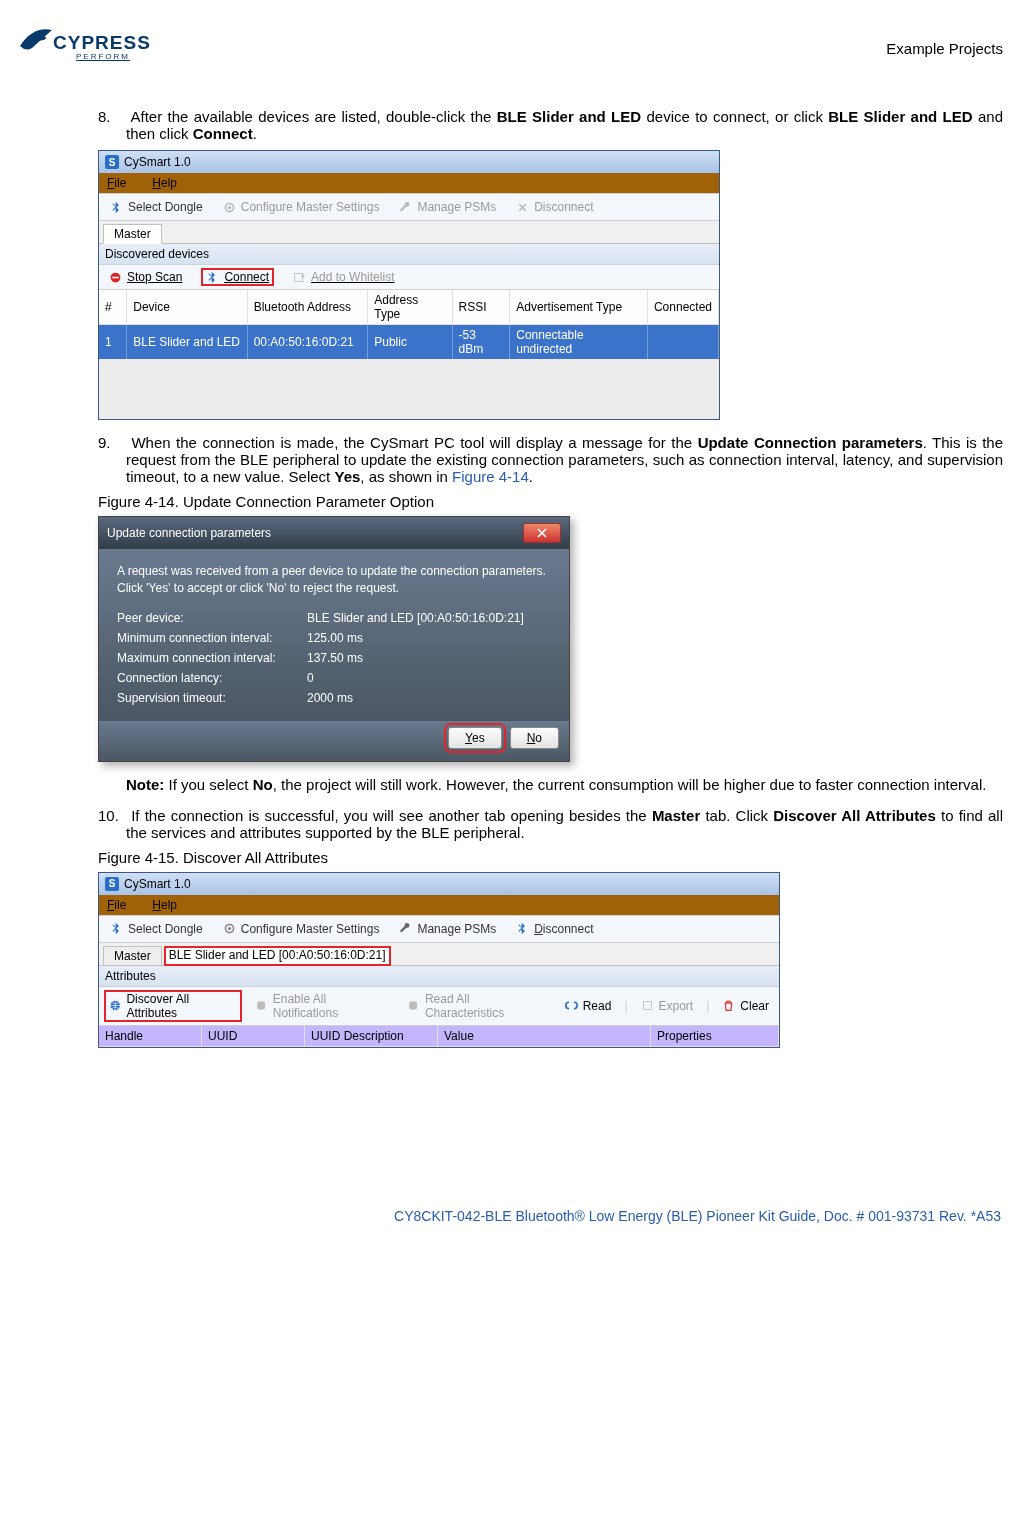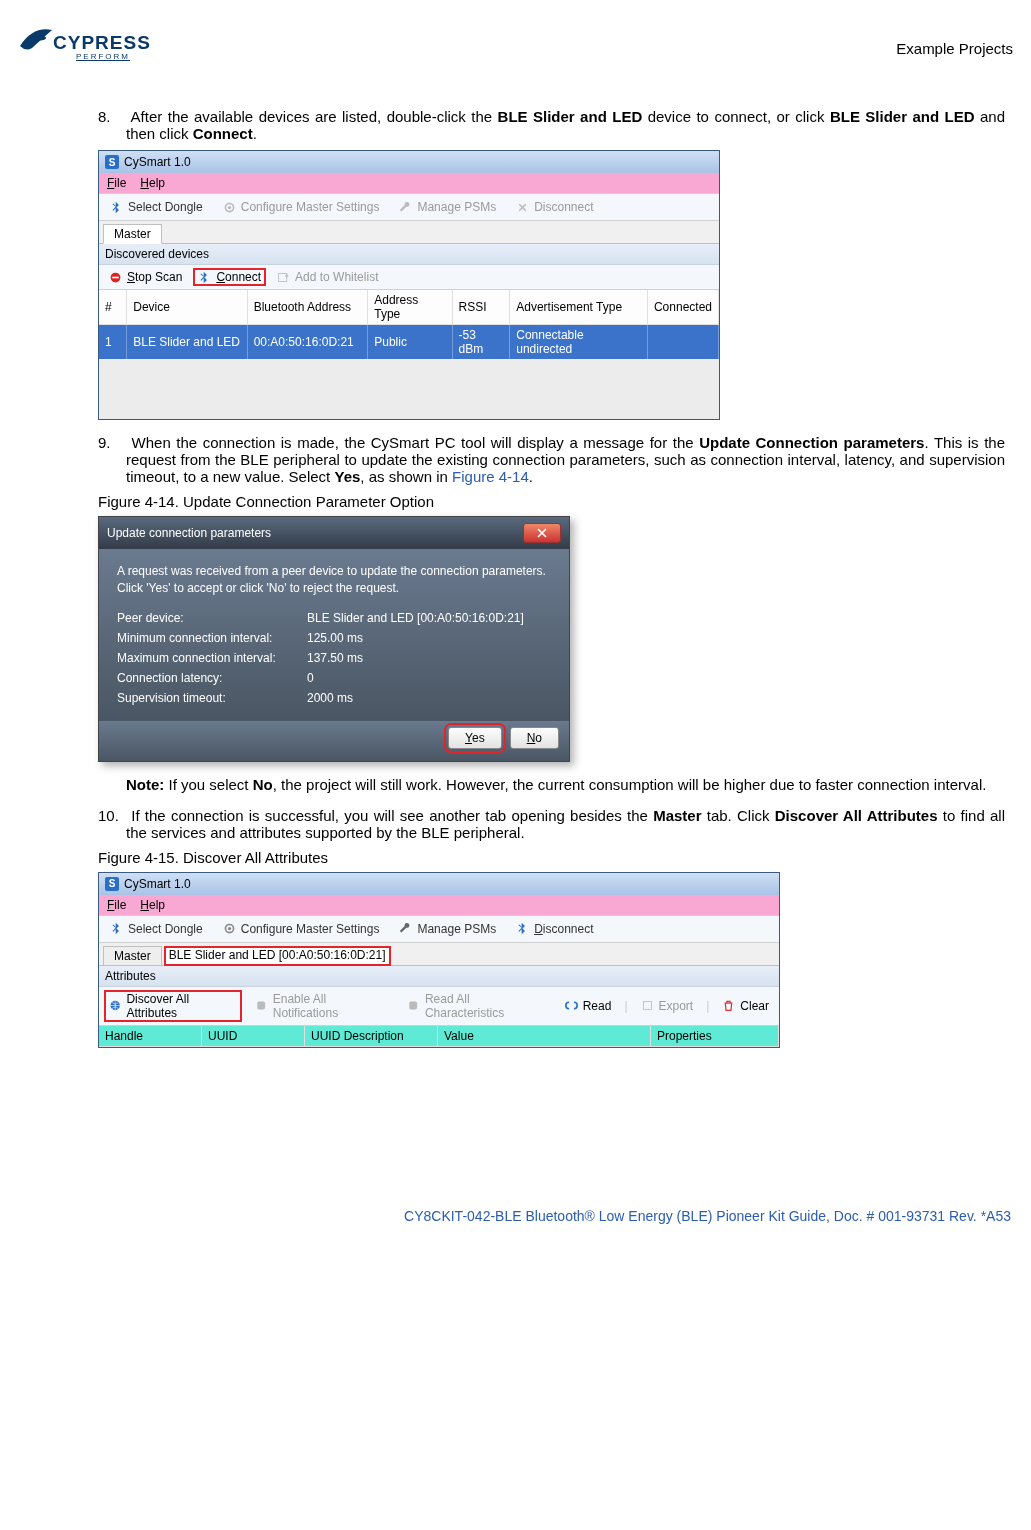--- a/index.html
+++ b/index.html
@@ -5,21 +5,21 @@
   body {
     font-family: Arial, Helvetica, sans-serif;
     font-size: 15px;
     color: #000;
     margin: 0;
     padding: 0;
     background: #fff;
     width: 1031px;
   }
   .page {
-    padding: 20px 18px 20px 18px;
+    padding: 20px 28px 20px 18px;
     box-sizing: border-box;
   }
   .header {
     display: flex;
     justify-content: space-between;
     align-items: flex-start;
     margin-bottom: 40px;
   }
   .logo {
     width: 130px;
@@ -46,21 +46,21 @@
     text-transform: uppercase;
     text-decoration: underline;
   }
   .header-right {
     font-size: 15px;
     color: #000;
     margin-top: 20px;
   }
   .content {
     margin-left: 80px;
-    margin-right: 8px;
+    margin-right: 0;
   }
   .step {
     margin-bottom: 8px;
     text-align: justify;
   }
   .step-num {
     display: inline-block;
     width: 28px;
     margin-left: -28px;
   }
@@ -88,24 +88,24 @@
     align-items: center;
     gap: 5px;
     color: #000;
   }
   .titlebar .appicon {
     width: 14px; height: 14px; background: #2a6fc7; border-radius: 2px;
     display: inline-flex; align-items:center; justify-content:center;
     color:#fff; font-size:10px; font-weight:bold;
   }
   .menubar {
-    background: #f9a8d4;
+    background: #a16207;
     padding: 3px 8px;
     display: flex;
-    gap: 14px;
+    gap: 26px;
     border-bottom: 1px solid #d0d0d0;
   }
   .menubar span { text-decoration: underline; text-decoration-color: transparent; }
   .menubar .u { text-decoration: underline; }
   .toolbar {
     background: #f4f7fb;
     padding: 4px 6px;
     display: flex;
     align-items: center;
     gap: 10px;
@@ -136,22 +136,23 @@
   .tab.inactive { background:#eee; border-bottom:1px solid #c0c0c0; }
   .subhead {
     background: linear-gradient(#e7eef8, #d7e2f0);
     padding: 3px 6px;
     font-size: 12px;
     border-bottom:1px solid #c9d3df;
   }
   .subtoolbar {
     background:#f4f7fb;
     padding:3px 5px;
-    display:flex; align-items:center; gap:6px;
+    display:flex; align-items:center; gap:14px;
     border-bottom:1px solid #d0d0d0;
+    text-decoration:underline;
   }
   .btn {
     display:inline-flex; align-items:center; gap:3px;
     padding:2px 5px;
   }
   .btn.grayed { color:#9a9a9a; }
   .red-highlight {
     border:2px solid #e3242b;
     padding:0 3px;
   }
@@ -236,21 +237,21 @@
     background:#f4f7fb;
     padding:3px 5px;
     display:flex; align-items:center; gap:8px;
     border-bottom:1px solid #d0d0d0;
   }
   table.attrtable {
     width:100%; border-collapse:collapse; font-size:12px;
   }
   table.attrtable th {
     text-align:left; font-weight:normal; padding:3px 6px;
-    background:#5eead4;
+    background:#c4b5fd;
     border-right:1px solid #e0e0e0;
     border-bottom:1px solid #e0e0e0;
   }
 
   .footer {
     display:flex; justify-content:flex-end;
     color:#2a5db0;
     font-size:14px;
     margin-top:160px;
     padding: 0 2px;

